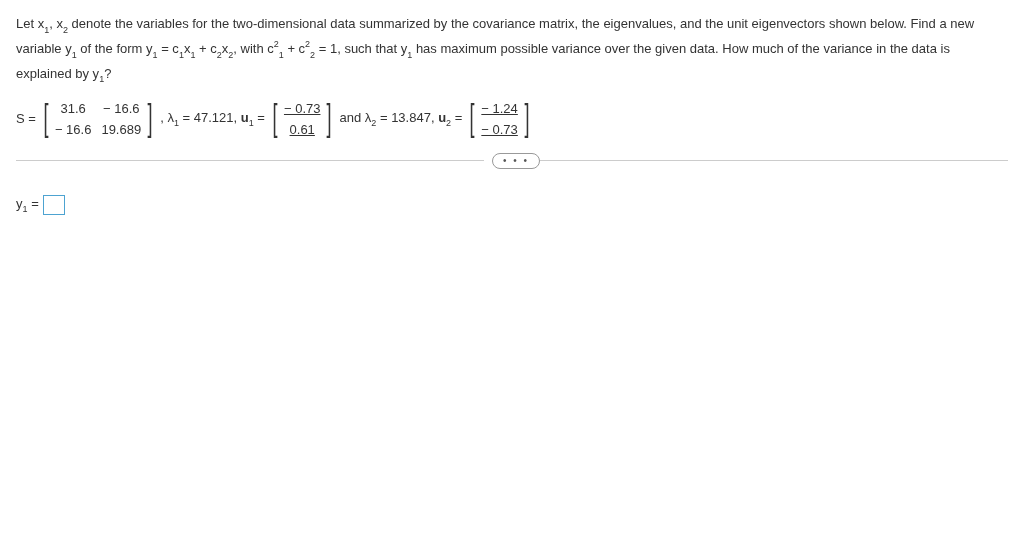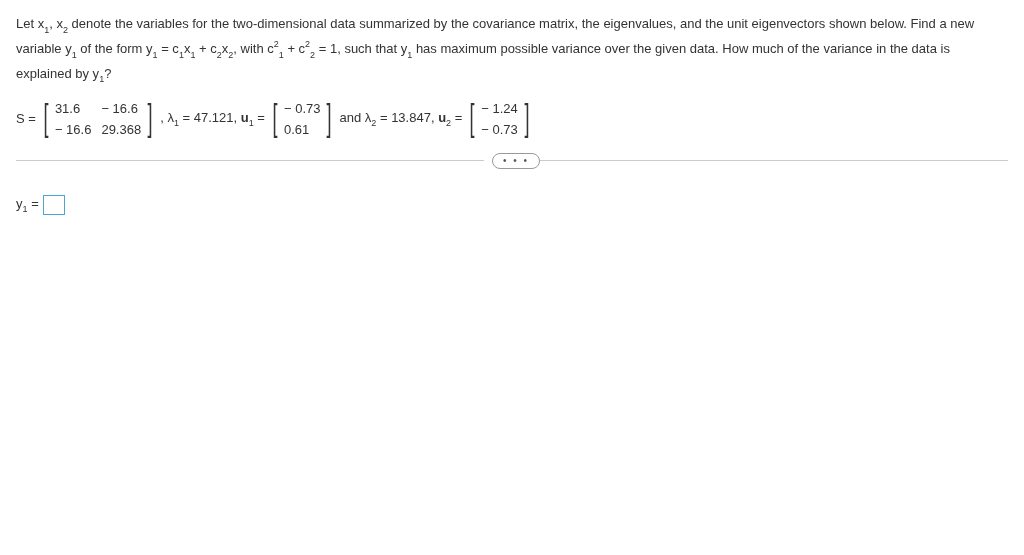--- a/index.html
+++ b/index.html
@@ -40,23 +40,24 @@
     }
     .matrix-content {
       display: inline-grid;
       grid-template-columns: auto auto;
       column-gap: 10px;
       row-gap: 6px;
       padding: 2px 4px;
     }
     .matrix-content.single-col {
       grid-template-columns: auto;
+      text-decoration: underline;
     }
     .matrix-cell {
-      text-align: left;
+      text-align: center;
       white-space: nowrap;
     }
     .sub {
       font-size: 9px;
       vertical-align: sub;
       position: relative;
       top: 1px;
     }
     .sup {
       font-size: 9px;
@@ -112,21 +113,21 @@
 </div>
 
 <div class="math-line">
   <span>S =</span>
   <span class="matrix">
     <span class="bracket-left">[</span>
     <span class="matrix-content">
       <span class="matrix-cell">31.6</span>
       <span class="matrix-cell">− 16.6</span>
       <span class="matrix-cell">− 16.6</span>
-      <span class="matrix-cell">29.368</span>
+      <span class="matrix-cell">19.689</span>
     </span>
     <span class="bracket-right">]</span>
   </span>
   <span class="nowrap">
     <span>, </span><span>λ</span><span class="sub">1</span><span> = 47.121, </span><span class="bold">u</span><span class="sub">1</span><span> = </span>
   </span>
   <span class="matrix">
     <span class="bracket-left">[</span>
     <span class="matrix-content single-col">
       <span class="matrix-cell">− 0.73</span>

